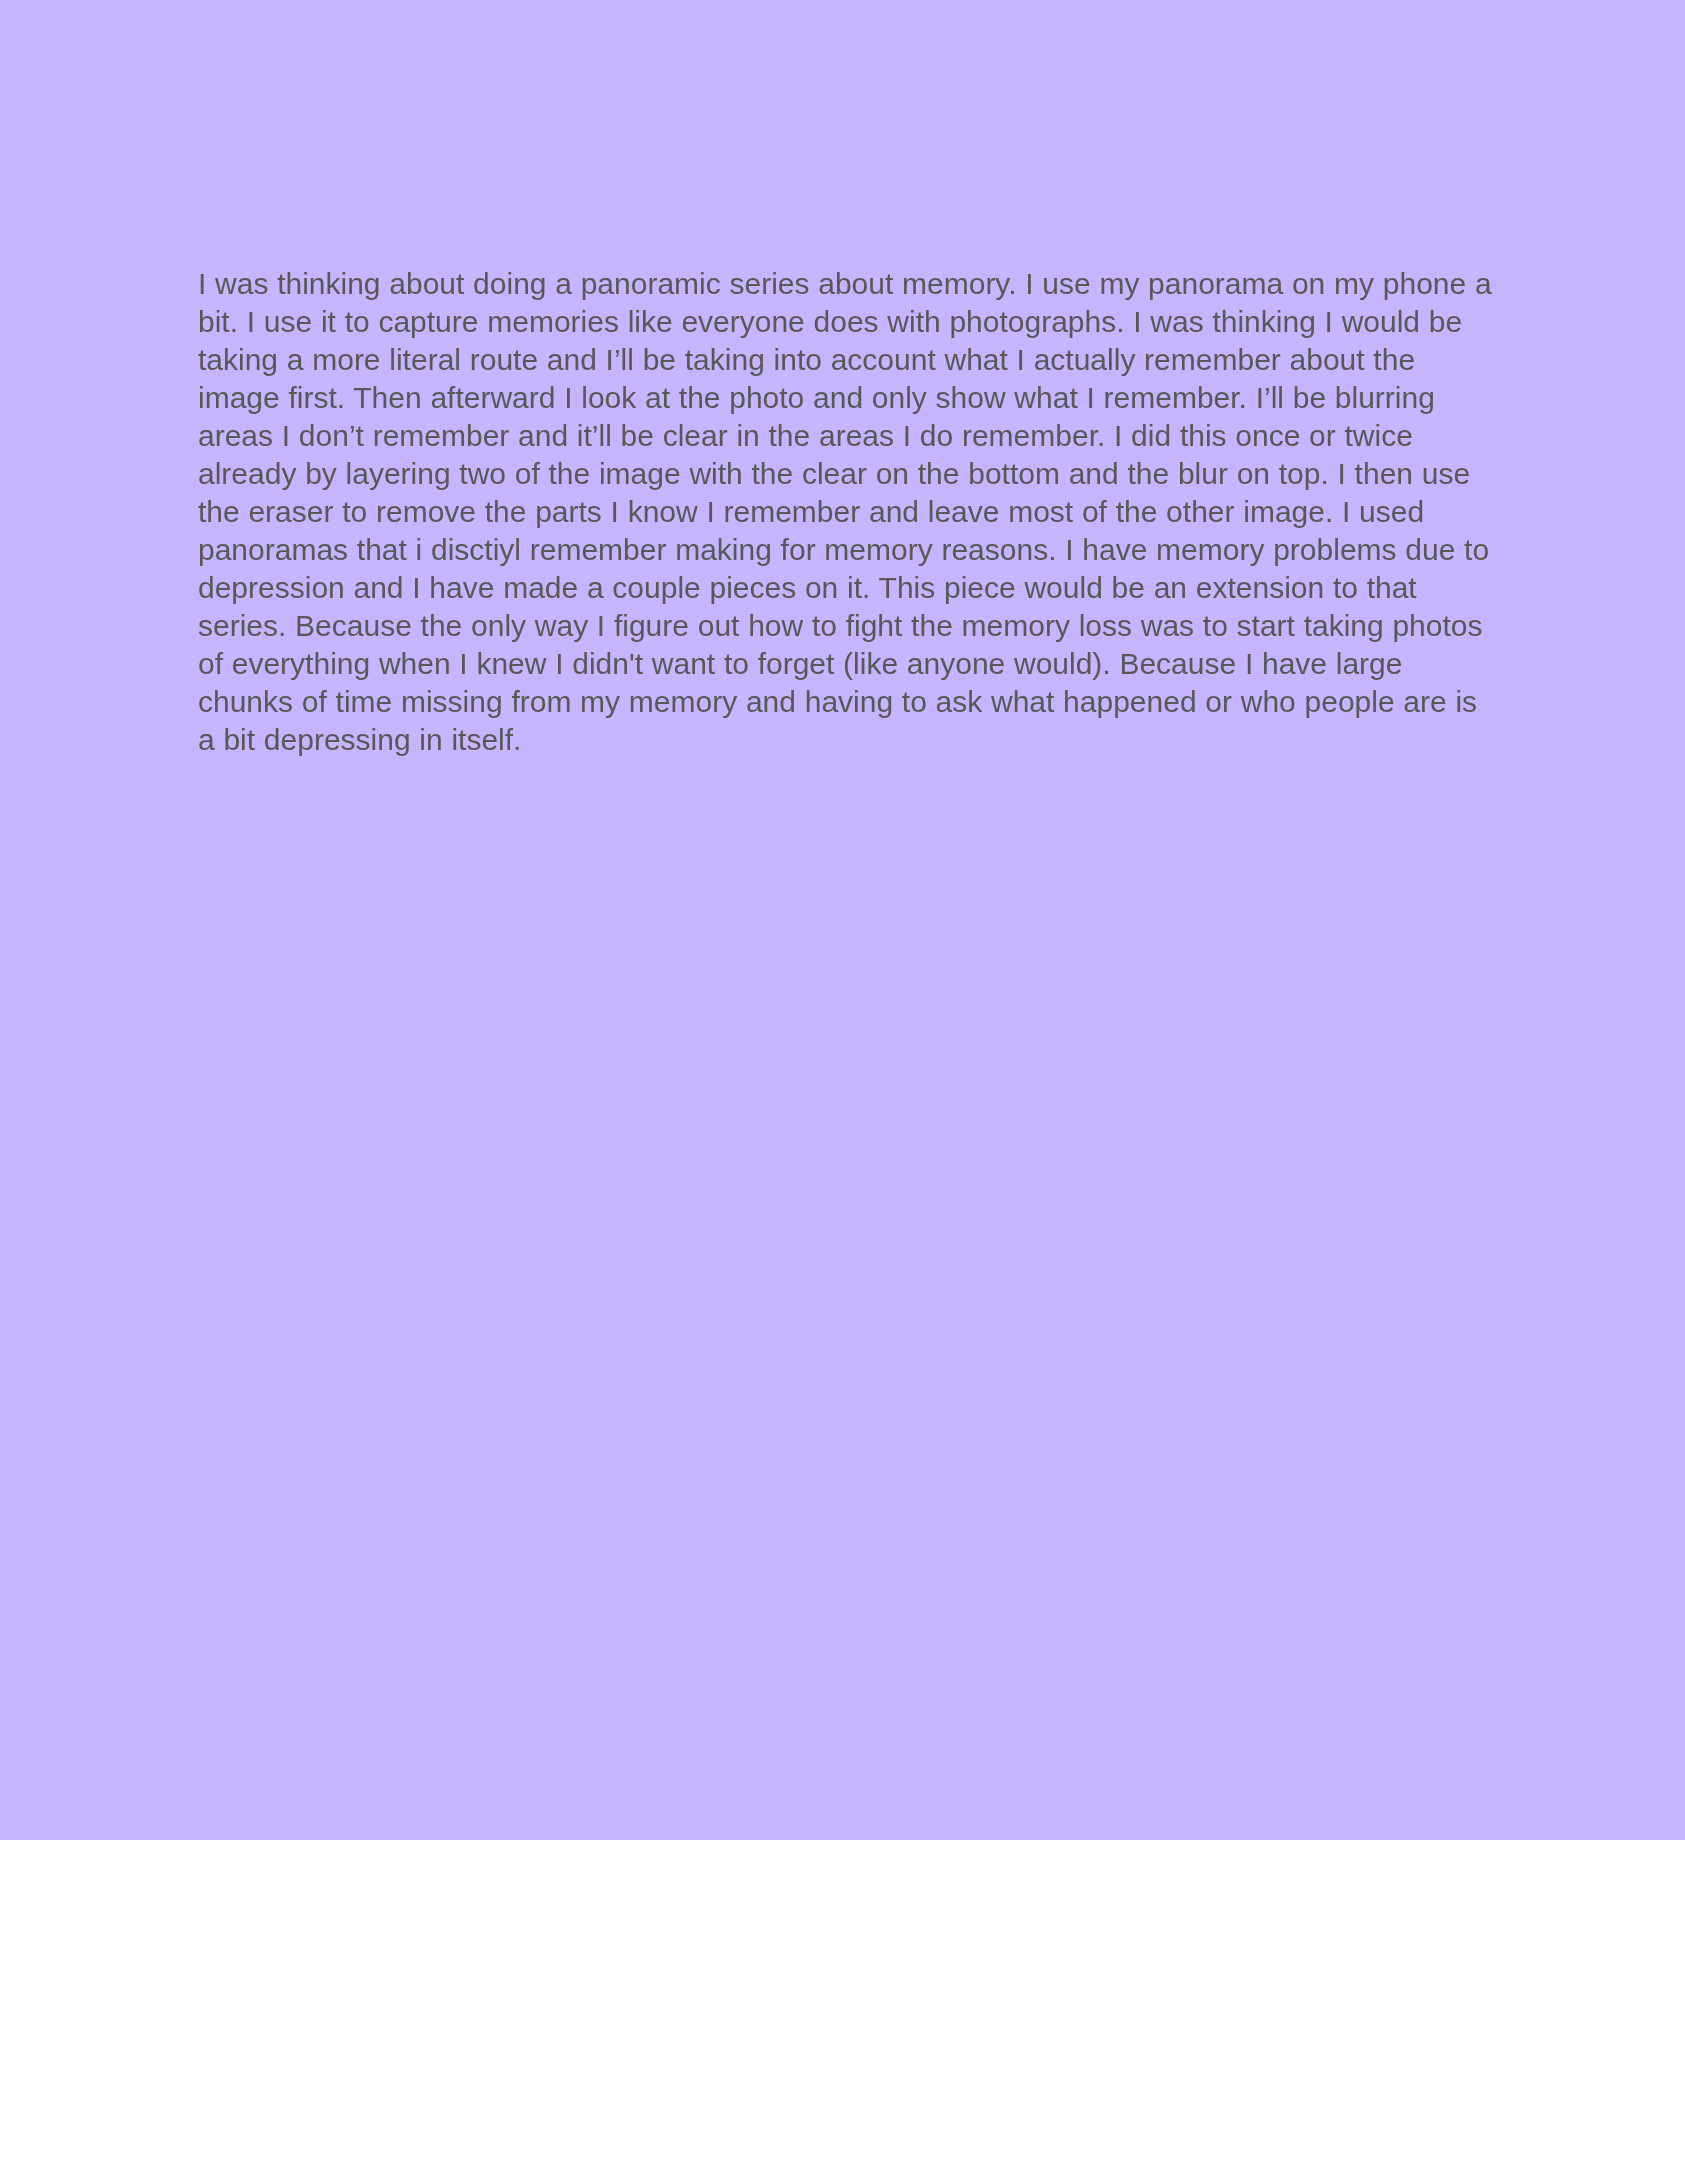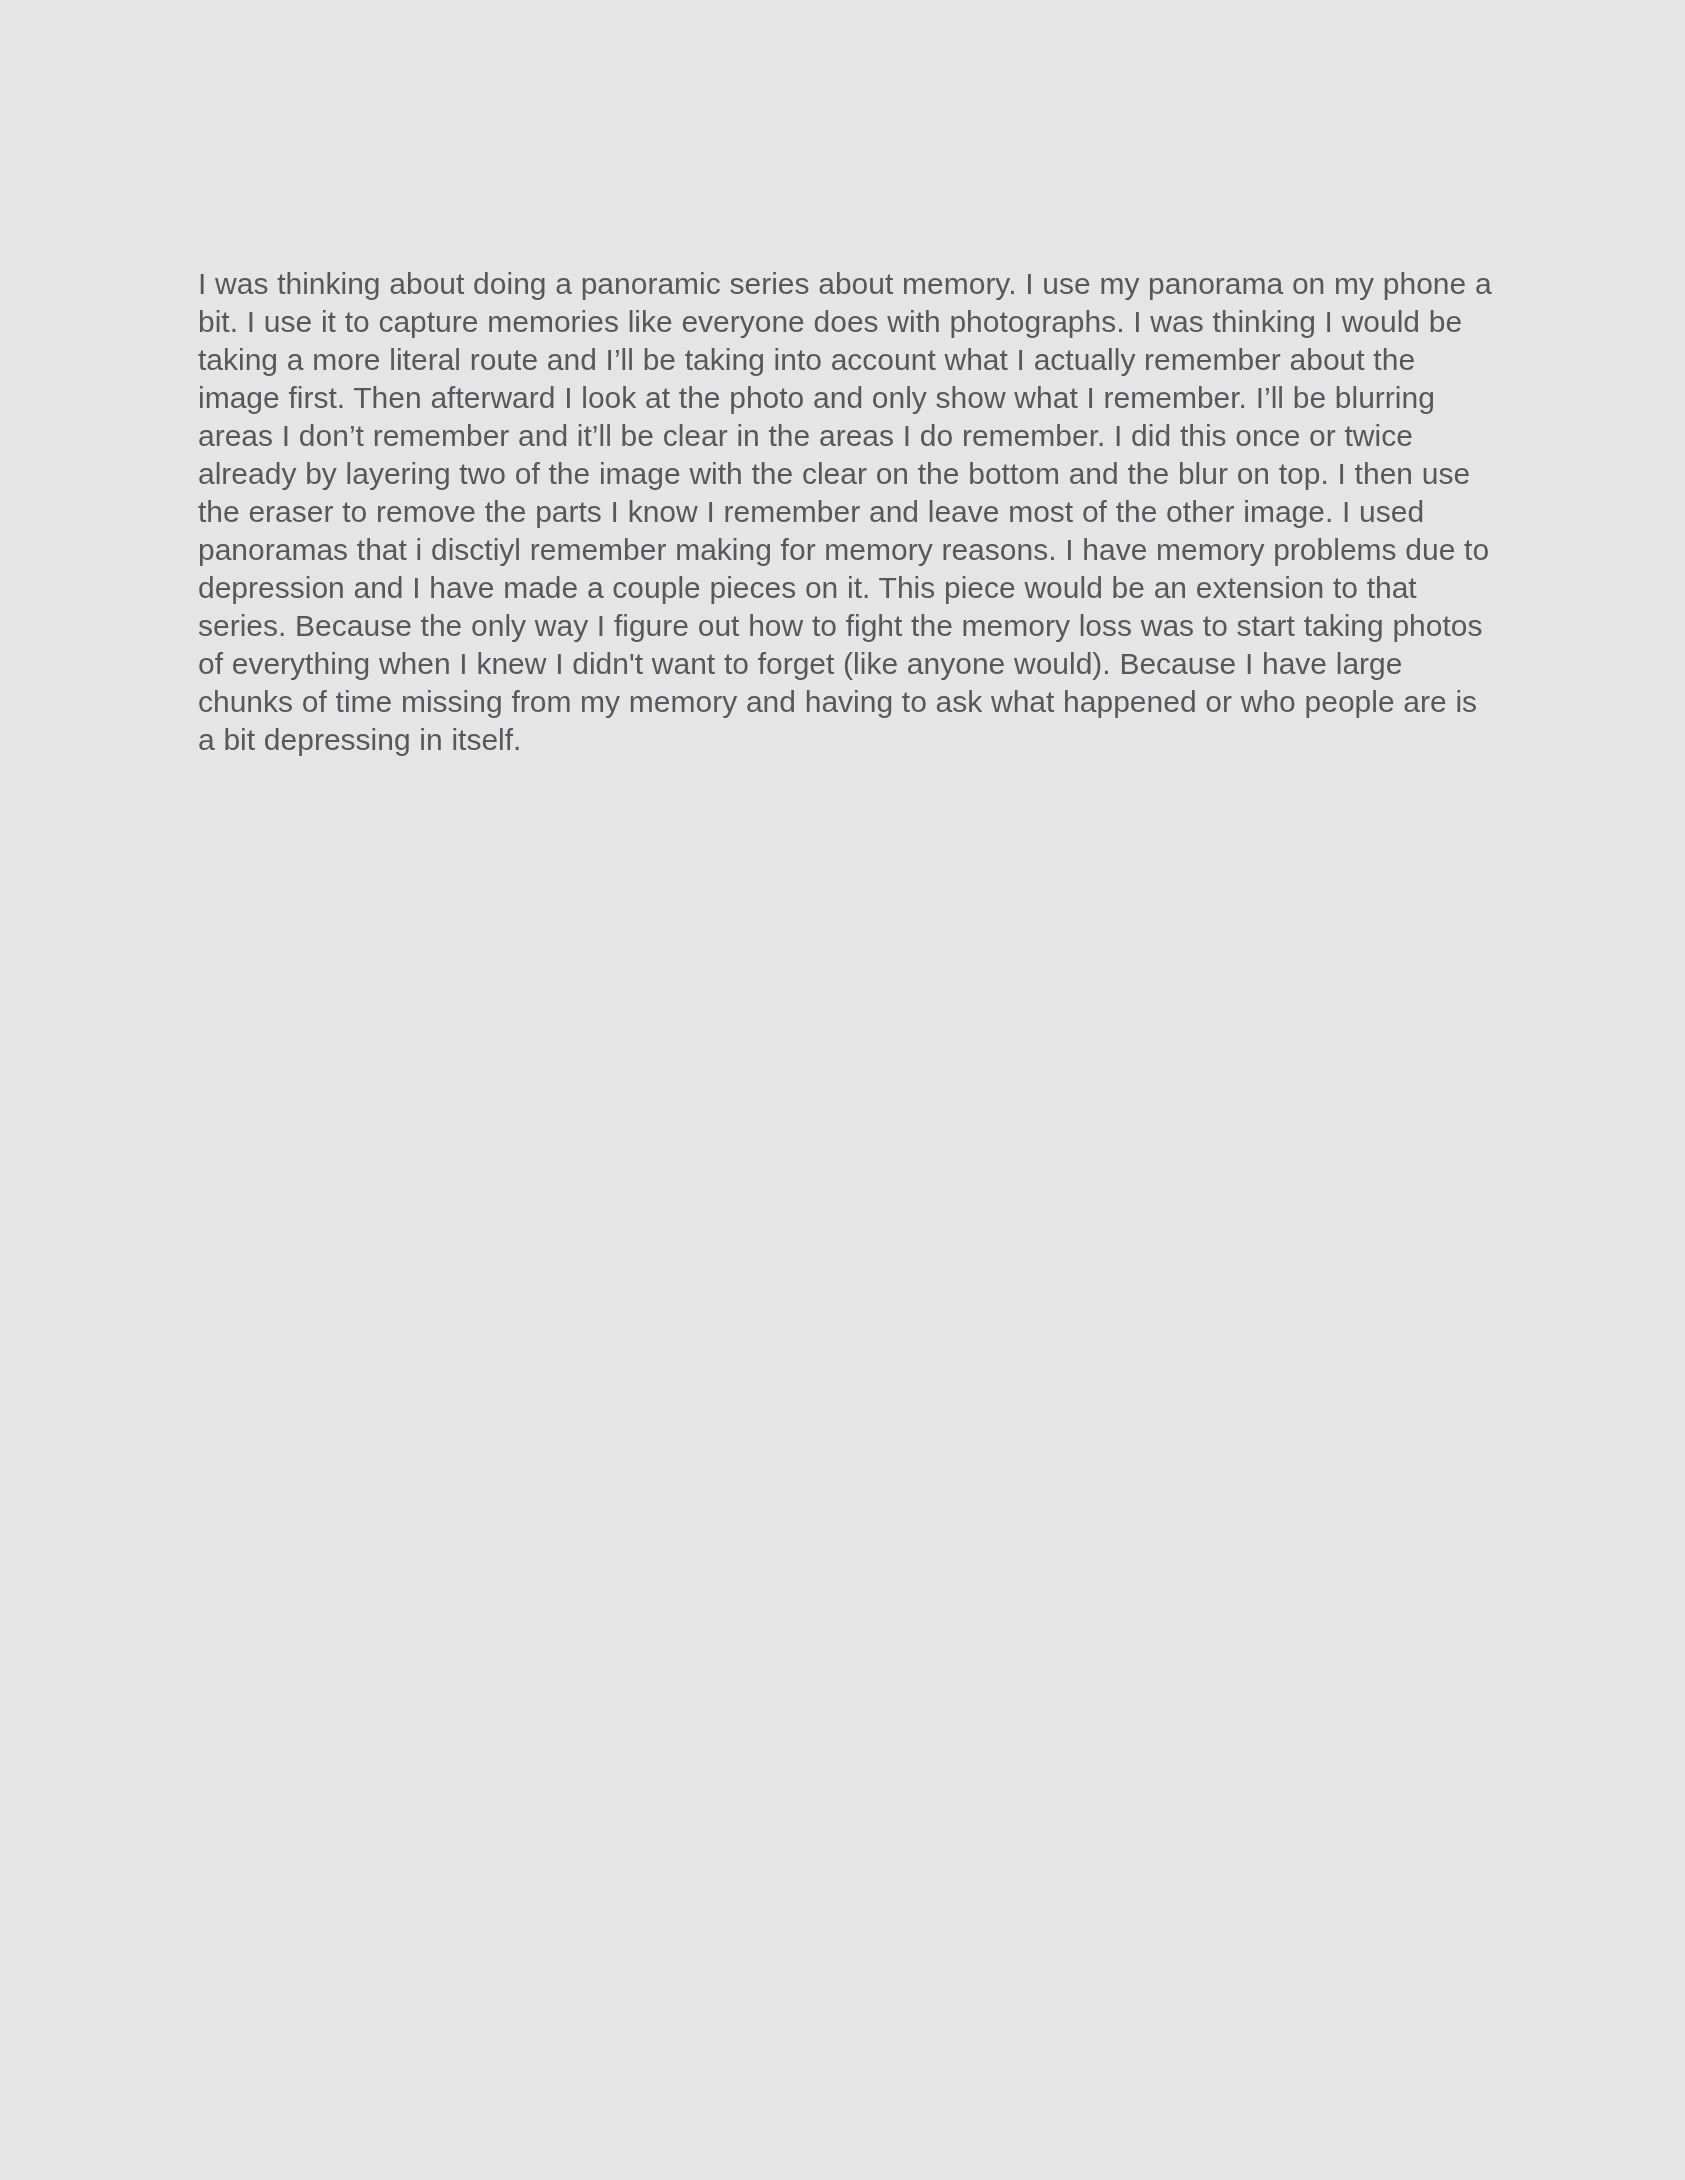--- a/index.html
+++ b/index.html
@@ -3,22 +3,22 @@
 <meta charset="utf-8">
 <style>
   html, body {
     margin: 0;
     padding: 0;
     background: #ffffff;
   }
   .page {
     position: relative;
     width: 1685px;
-    height: 2180px;
-    background: #e5e5e5;
+    height: 1840px;
+    background: #c4b5fd;
     overflow: hidden;
     font-family: "Liberation Sans", "DejaVu Sans", sans-serif;
   }
   .body-text {
     position: absolute;
     left: 198px;
     top: 235px;
     width: 1301px;
     font-size: 30px;
     line-height: 38px;

